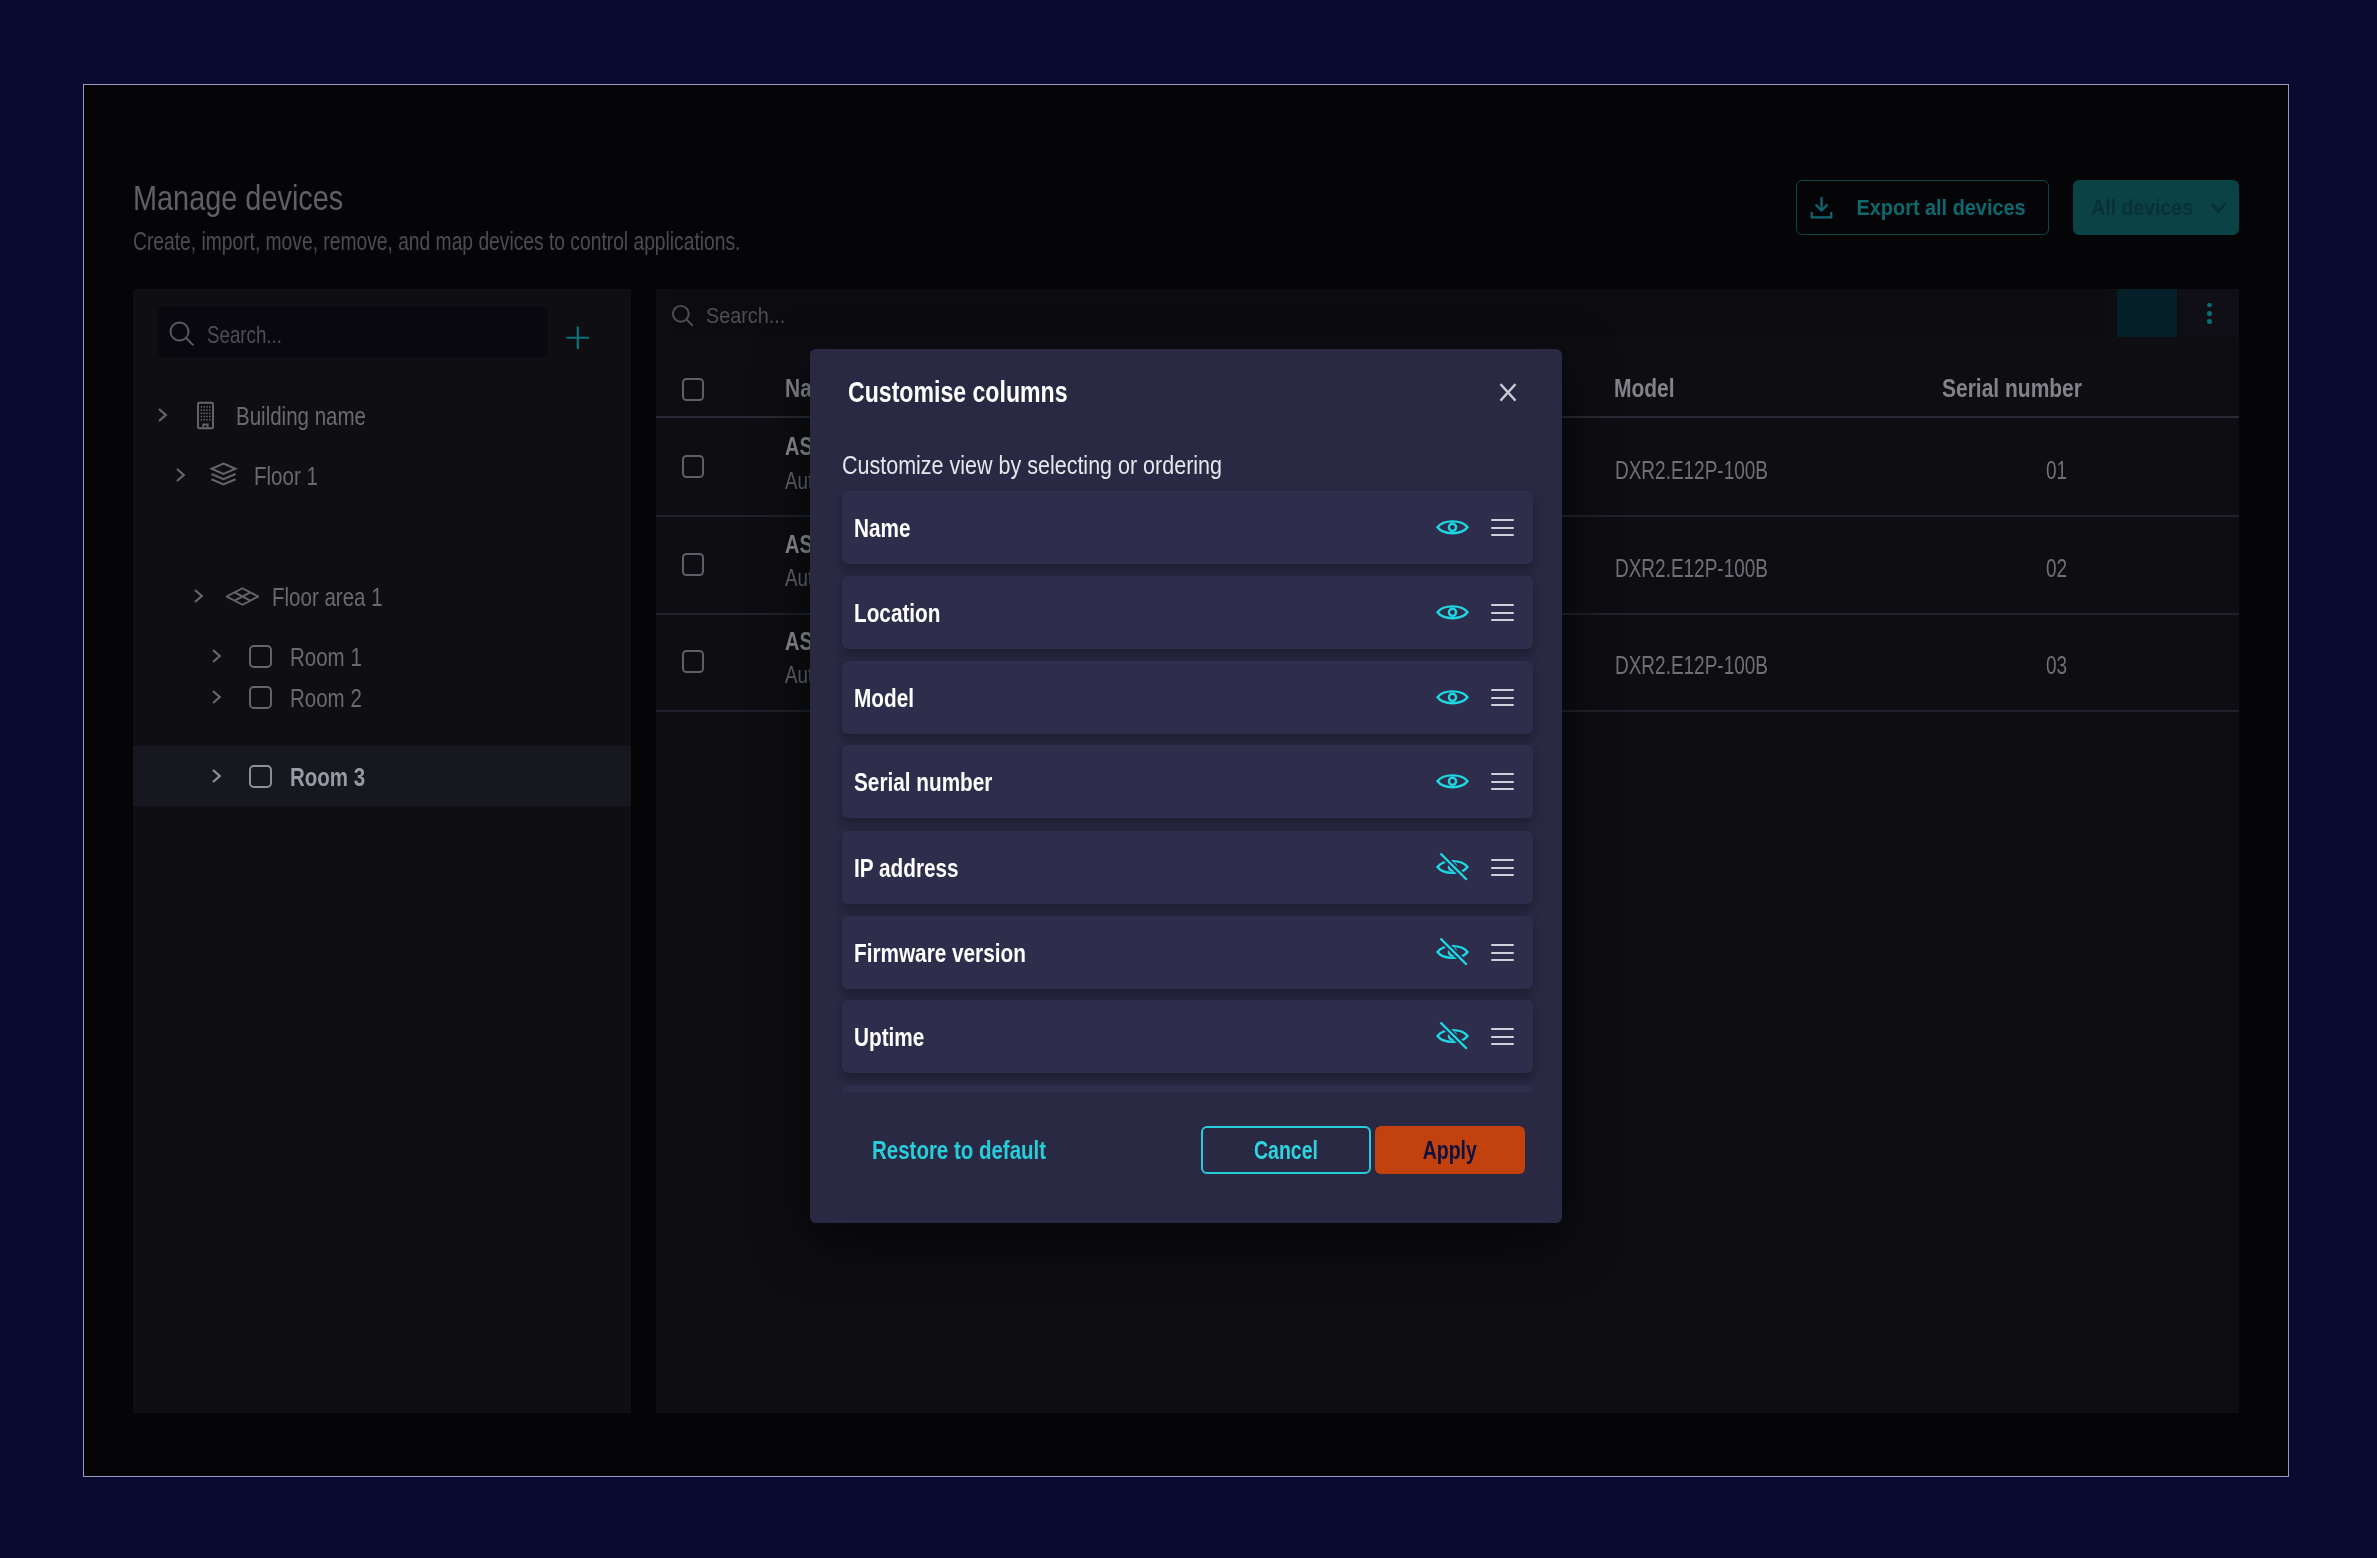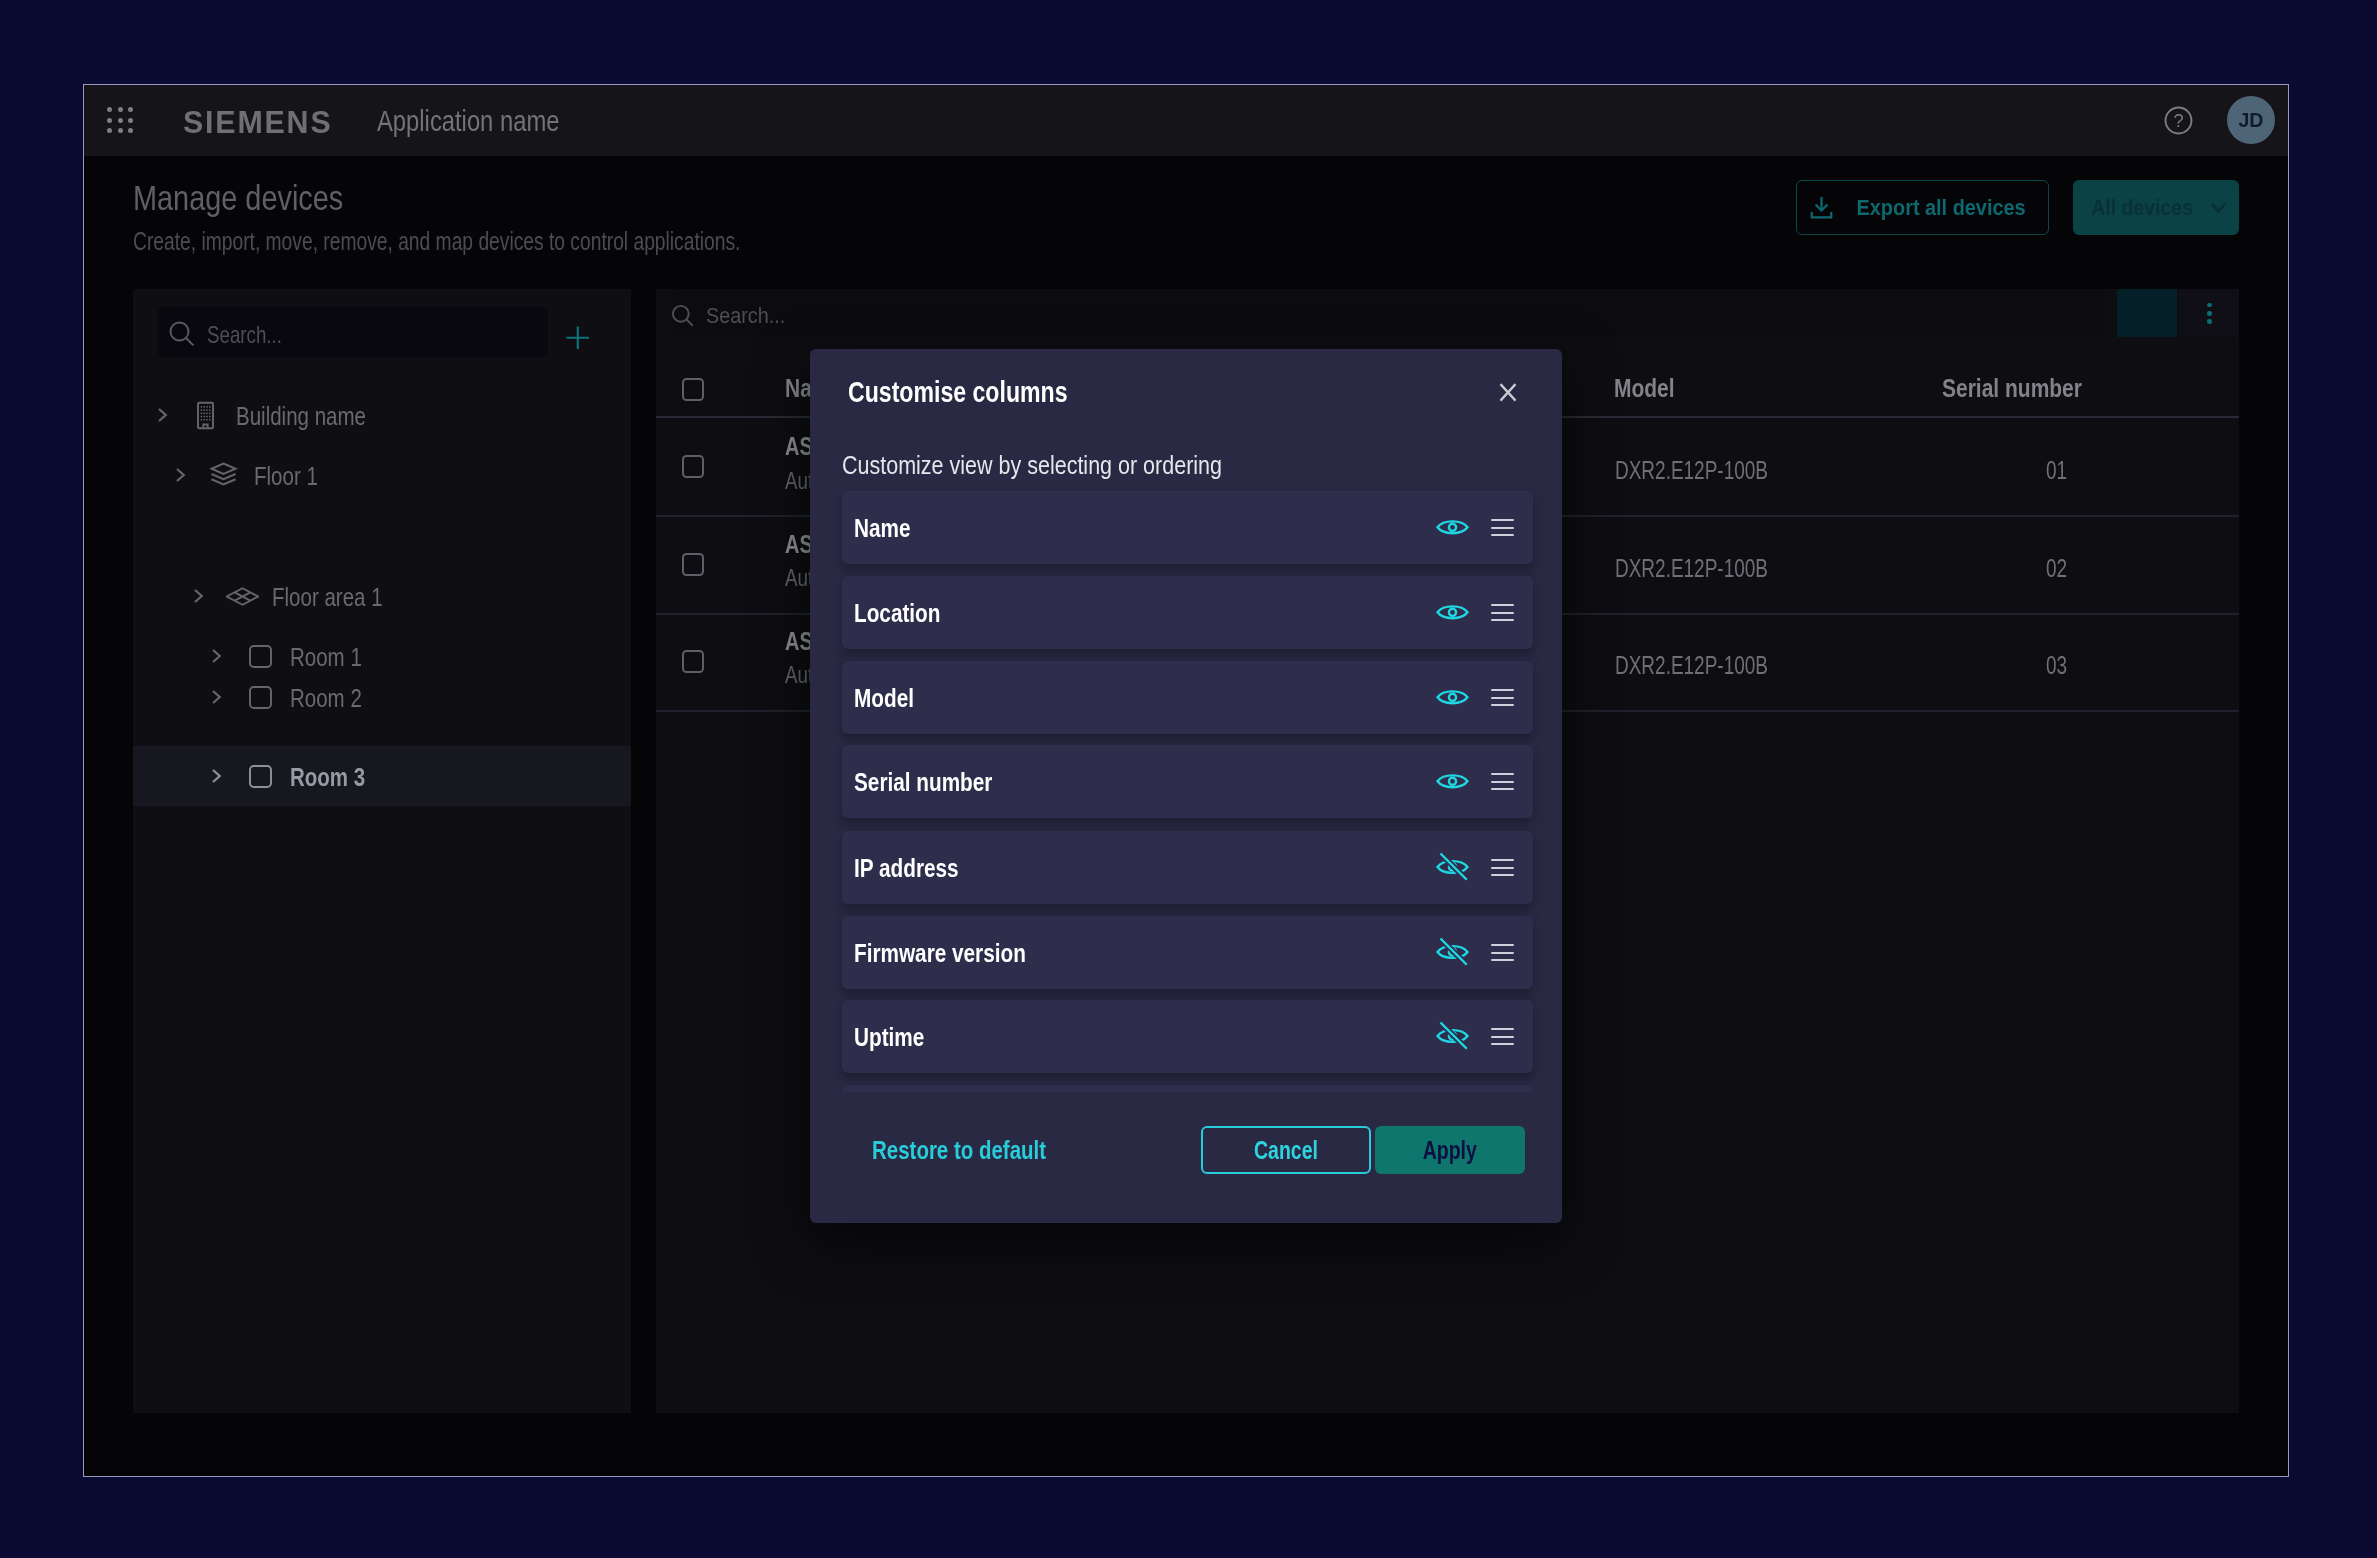--- a/index.html
+++ b/index.html
@@ -61,45 +61,25 @@
   .msub{position:absolute;left:32px;top:102px;font-size:25px;color:#e6e6ec;}
   .card{position:absolute;left:32px;width:691px;height:73px;background:#2e2d4b;border-radius:6px;box-shadow:0 5.3px 10.5px rgba(0,0,0,.30);}
   .card .clbl{position:absolute;left:12px;top:23px;font-size:25px;font-weight:700;color:#ffffff;}
   .eye{position:absolute;left:594px;top:25px;}
   .eyeoff{position:absolute;left:594px;top:20.3px;}
   .burger{position:absolute;left:649px;top:28px;width:22.6px;height:18px;}
   .burger i{position:absolute;left:0;width:22.6px;height:2.3px;border-radius:1.5px;background:#d0d0dc;}
   .sliver{position:absolute;left:32px;top:736px;width:691px;height:6.8px;background:#2e2d4b;border-radius:6px 6px 0 0;}
   .restore{position:absolute;left:62px;top:787px;font-size:25.6px;font-weight:700;color:#29ccd9;}
   .btn-cancel{position:absolute;left:391px;top:777px;width:170px;height:48px;border:2.3px solid #27ccd9;border-radius:6px;box-sizing:border-box;color:#2ed4e0;font-weight:700;font-size:25px;text-align:center;line-height:44px;}
-  .btn-apply{position:absolute;left:565px;top:777px;width:150px;height:48px;background:#0f766e;border-radius:6px;color:#0d1041;font-weight:700;font-size:25px;text-align:center;line-height:48px;}
+  .btn-apply{position:absolute;left:565px;top:777px;width:150px;height:48px;background:#c2410c;border-radius:6px;color:#0d1041;font-weight:700;font-size:25px;text-align:center;line-height:48px;}
 </style>
 </head>
 <body>
 <div class="win" id="win">
-  <div class="header">
-    <div class="dotgrid">
-      <i style="left:0;top:0"></i>
-        <i style="left:10.5px;top:0"></i>
-        <i style="left:21px;top:0"></i>
-      <i style="left:0;top:10.5px"></i>
-        <i style="left:10.5px;top:10.5px"></i>
-        <i style="left:21px;top:10.5px"></i>
-      <i style="left:0;top:21px"></i>
-        <i style="left:10.5px;top:21px"></i>
-        <i style="left:21px;top:21px"></i>
-    </div>
-    <div class="siemens">SIEMENS</div>
-    <div class="appname">Application name</div>
-    <div class="help"><svg width="29" height="29" viewBox="0 0 38 38">
-          <circle cx="19" cy="19" r="17" fill="none" stroke="#7d7e83" stroke-width="2.5"></circle>
-          <text x="19" y="27" text-anchor="middle" font-size="24" fill="#7d7e83" font-family="Liberation Sans">?</text>
-        </svg></div>
-    <div class="avatar">JD</div>
-  </div>
   <div class="h1">Manage devices</div>
   <div class="sub">Create, import, move, remove, and map devices to control applications.</div>
   <div class="btn-export">
     <svg width="27" height="27" viewBox="0 0 36 36" fill="none" stroke="#0d686f" stroke-width="3">
         <path d="M18 4 v17"></path>
         <path d="M10 14 l8 8 8-8"></path>
         <path d="M5 24 v7 h26 v-7"></path>
       </svg>
     <span>Export all devices</span>
   </div>

